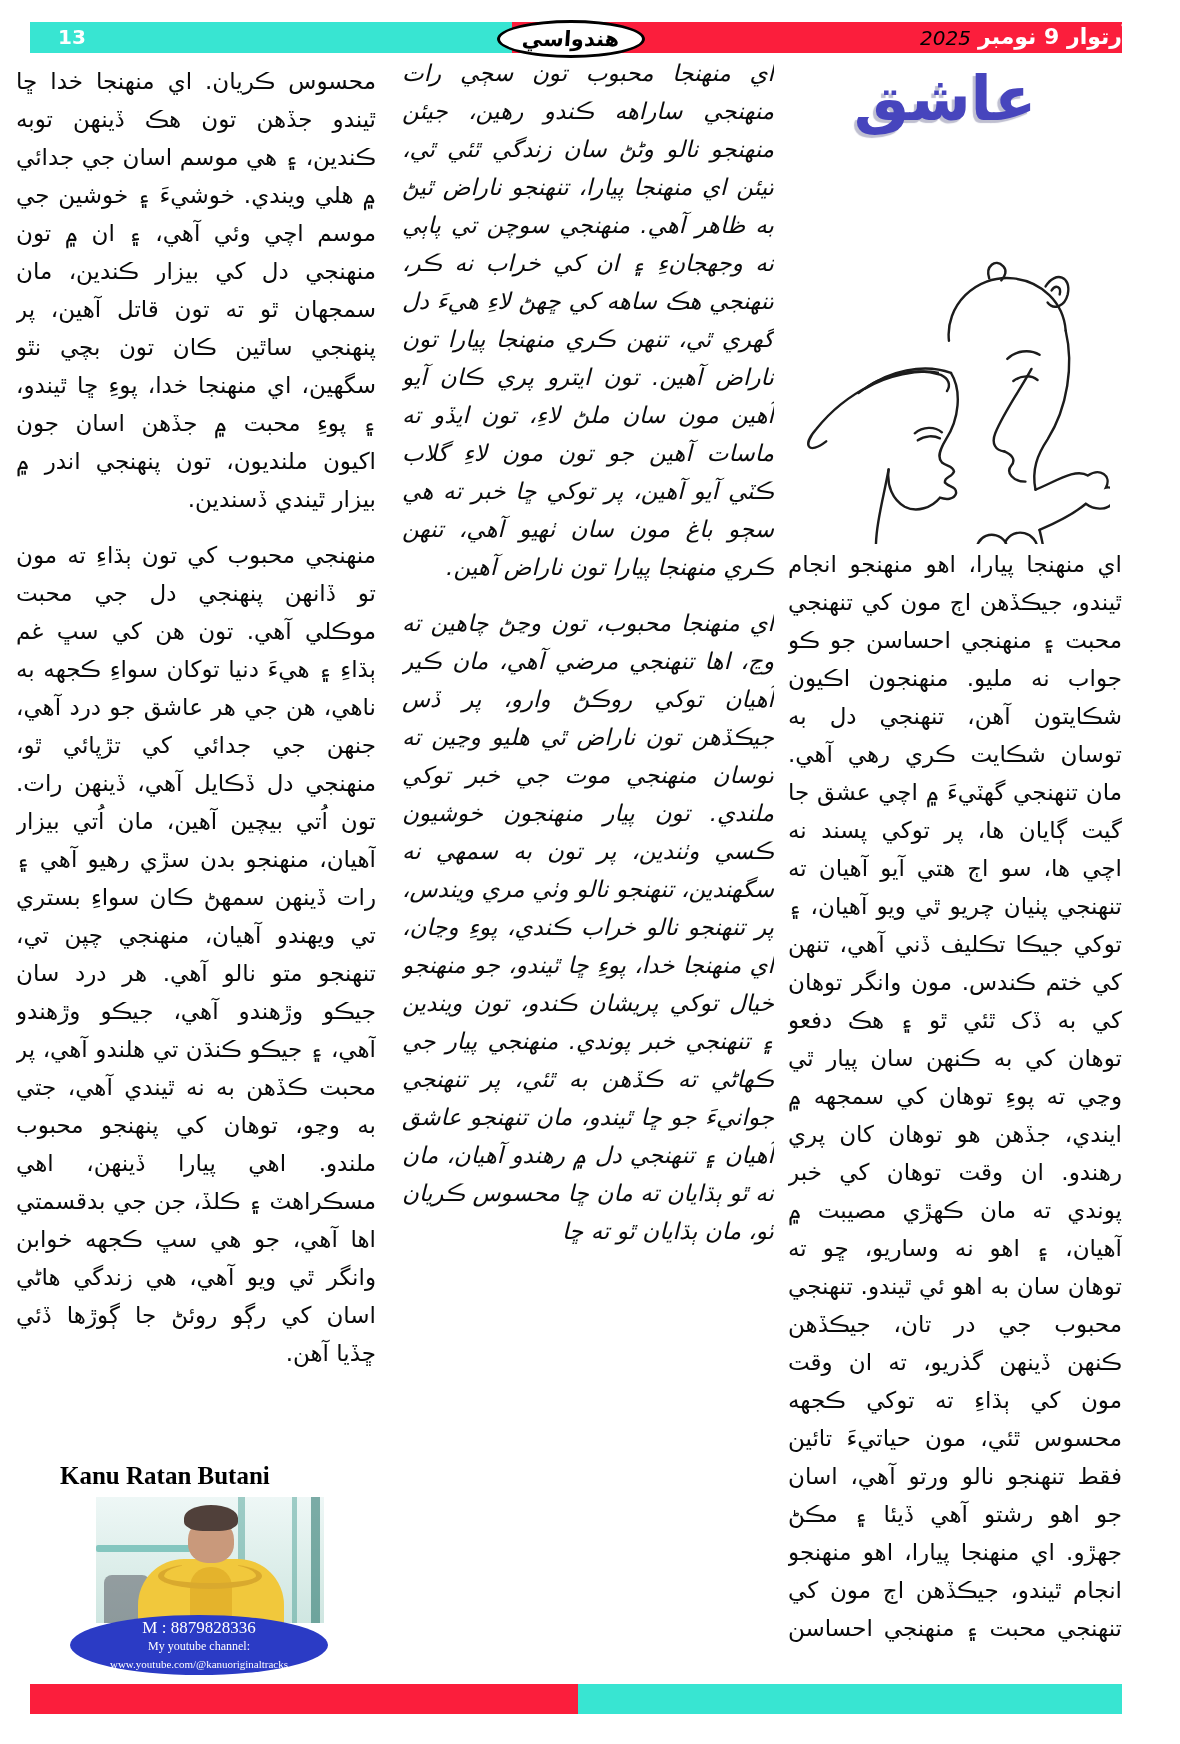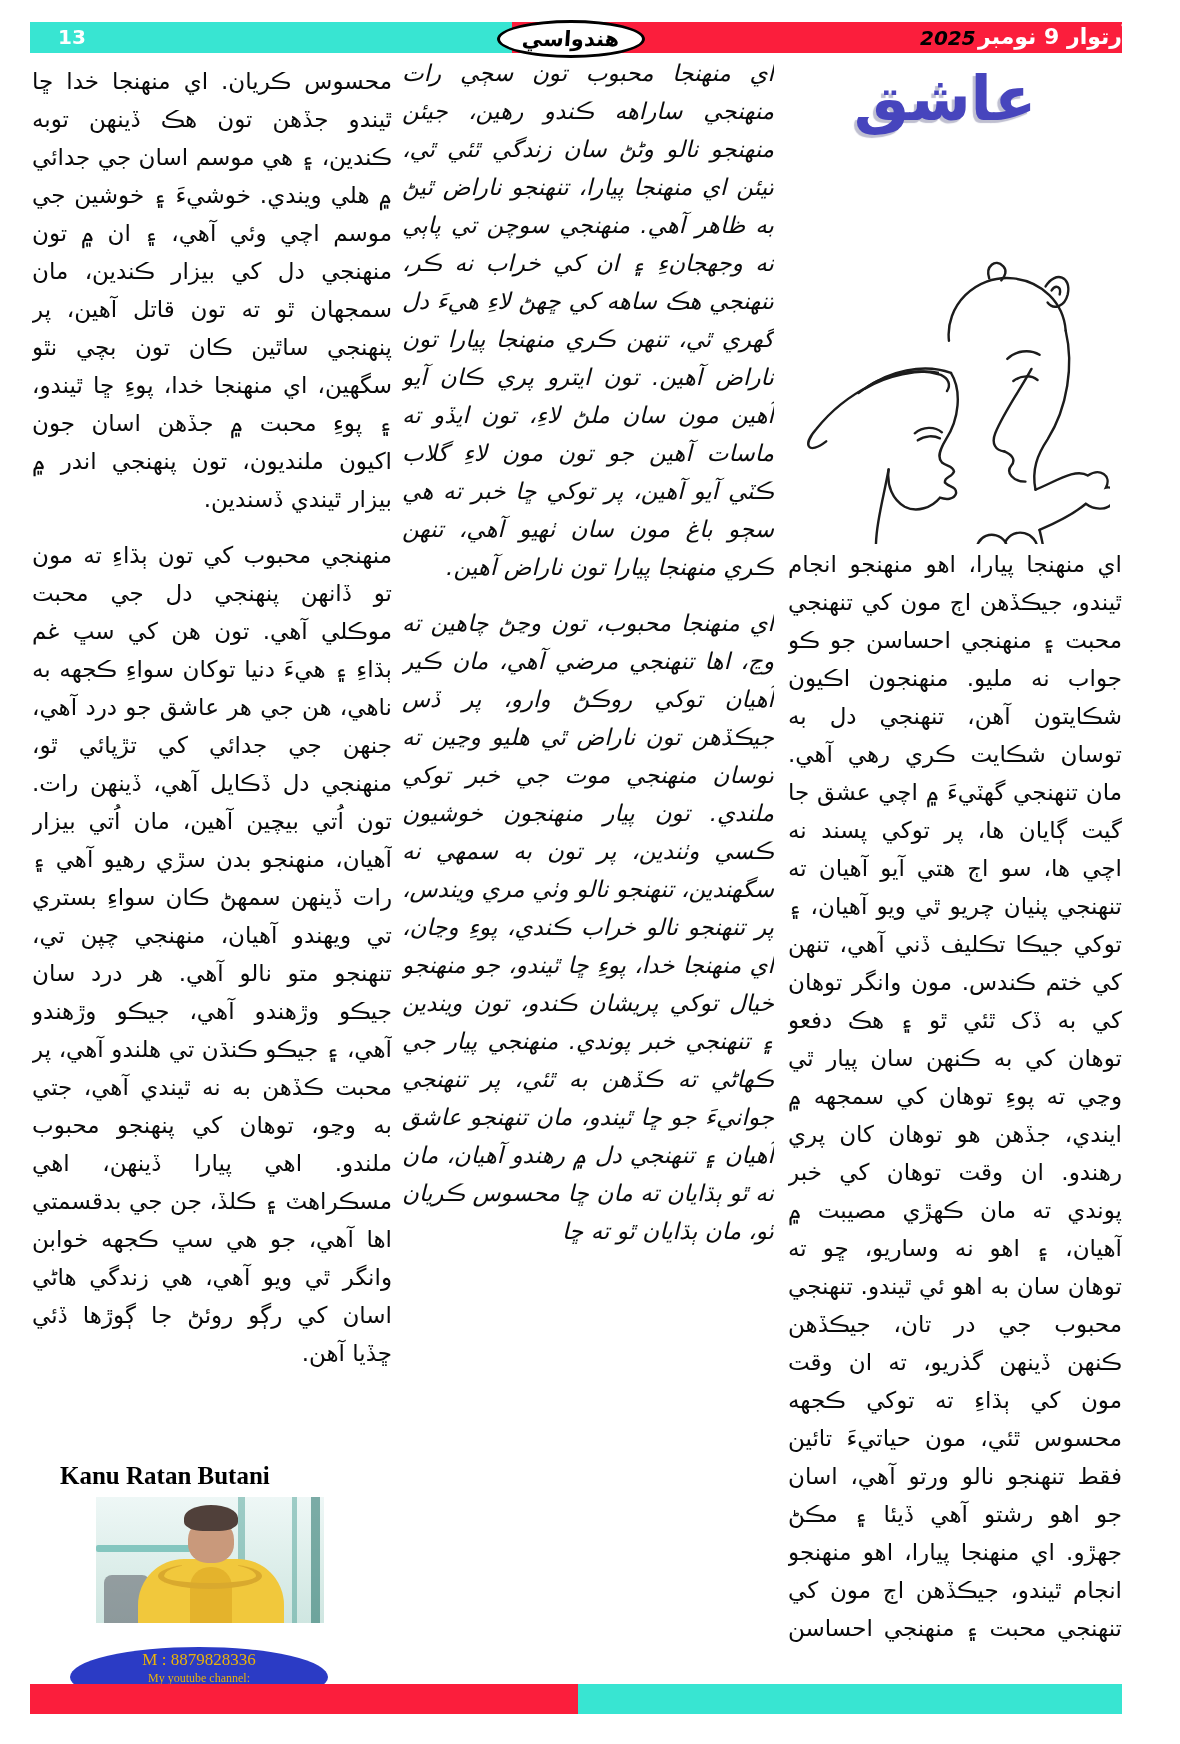--- a/index.html
+++ b/index.html
@@ -17,39 +17,39 @@
   
   .hdr-teal{position:absolute;left:30px;top:22px;width:482px;height:31px;background:var(--teal);}
   .hdr-red{position:absolute;left:512px;top:22px;width:610px;height:31px;background:var(--red);}
   .page-num{position:absolute;left:38px;top:25px;color:#fff;font-weight:bold;font-size:20px;margin-left:20px;}
   .logo-oval{
     position:absolute;left:497px;top:20px;width:148px;height:38px;background:#fff;
     border:3px solid #000;border-radius:50%;display:flex;align-items:center;justify-content:center;
     box-shadow:0 0 0 1px #fff inset;
   }
   .logo-oval span{font-size:21px;font-weight:bold;color:#000;direction:rtl;transform:skewX(-4deg);}
-  .hdr-year{position:absolute;left:920px;top:26px;color:#000;font-weight:bold;font-size:20px;font-style:italic;}
+  .hdr-year{position:absolute;left:920px;top:26px;color:#000;font-weight:normal;font-size:20px;font-style:italic;}
   .hdr-date{position:absolute;left:978px;top:24px;color:#fff;font-weight:bold;font-size:22px;direction:rtl;}
   
   .article-title{
     position:absolute;left:845px;top:62px;width:200px;text-align:center;direction:rtl;
     font-size:62px;font-weight:bold;color:var(--titleBlue);
     text-shadow:-3px 3px 1px #bfbfd0;
   }
   
   .illus{position:absolute;left:798px;top:222px;width:312px;height:322px;}
   
   .col{
     position:absolute;direction:rtl;text-align:justify;text-justify:inter-word;
     font-size:23px;line-height:38px;color:#0a0a0a;overflow:hidden;
   }
   .col p{margin:0 0 18px 0;}
   .col-right{left:788px;top:545px;width:334px;height:1102px;}
   .col-middle{left:402px;top:54px;width:372px;height:1603px;font-style:italic;}
-  .col-left{left:32px;top:62px;width:360px;height:1313px;}
+  .col-left{left:16px;top:62px;width:360px;height:1313px;}
   
   .author-name{
     position:absolute;left:60px;top:1462px;width:292px;
     font-family:"Liberation Serif",serif;font-weight:bold;font-size:25px;color:#000;
   }
   .author-photo{
     position:absolute;left:96px;top:1497px;width:228px;height:126px;overflow:hidden;
     background:linear-gradient(180deg,#eef7f6 0%,#ddeeea 55%,#cfe6e1 100%);
   }
   .glass-bar{position:absolute;top:0;width:7px;height:100%;background:rgba(60,150,140,.45);}
@@ -59,21 +59,21 @@
   .table-edge{position:absolute;left:0;top:48px;width:95px;height:7px;background:rgba(70,170,160,.6);border-radius:2px;}
   .chair{position:absolute;left:8px;top:78px;width:46px;height:48px;background:rgba(60,60,70,.45);border-radius:8px 8px 0 0;}
   .hoodie{position:absolute;left:42px;top:62px;width:146px;height:70px;background:#f1c83c;border-radius:46px 46px 6px 6px;}
   .hoodie:before{content:"";position:absolute;left:52px;top:8px;width:42px;height:60px;background:#e4b32c;border-radius:20px 20px 0 0;}
   .hoodie:after{content:"";content:"";position:absolute;left:20px;top:4px;width:104px;height:26px;border-radius:50%;border:6px solid #d9a92e;border-top:none;box-sizing:border-box;}
   .head{position:absolute;left:92px;top:22px;width:46px;height:44px;background:#c9997b;border-radius:46% 46% 42% 42%;}
   .hair{position:absolute;left:88px;top:8px;width:54px;height:26px;background:#50403a;border-radius:50% 50% 35% 35%;}
   .contact-oval{
     position:absolute;left:70px;top:1615px;width:258px;height:60px;background:var(--ovalBlue);
     border-radius:50%;display:flex;flex-direction:column;align-items:center;justify-content:center;
-    color:#eab308;font-family:"Liberation Serif",serif;text-align:center;margin-top:32px;
+    color:#ffffff;font-family:"Liberation Serif",serif;text-align:center;
   }
   .contact-oval .l1{font-size:17px;line-height:19px;}
   .contact-oval .l2{font-size:12px;line-height:18px;}
   .contact-oval .l3{font-size:11px;line-height:18px;}
   
   .ftr-red{position:absolute;left:30px;top:1684px;width:548px;height:30px;background:var(--red);}
   .ftr-teal{position:absolute;left:578px;top:1684px;width:544px;height:30px;background:var(--teal);}
 </style>
 </head>
 <body>

